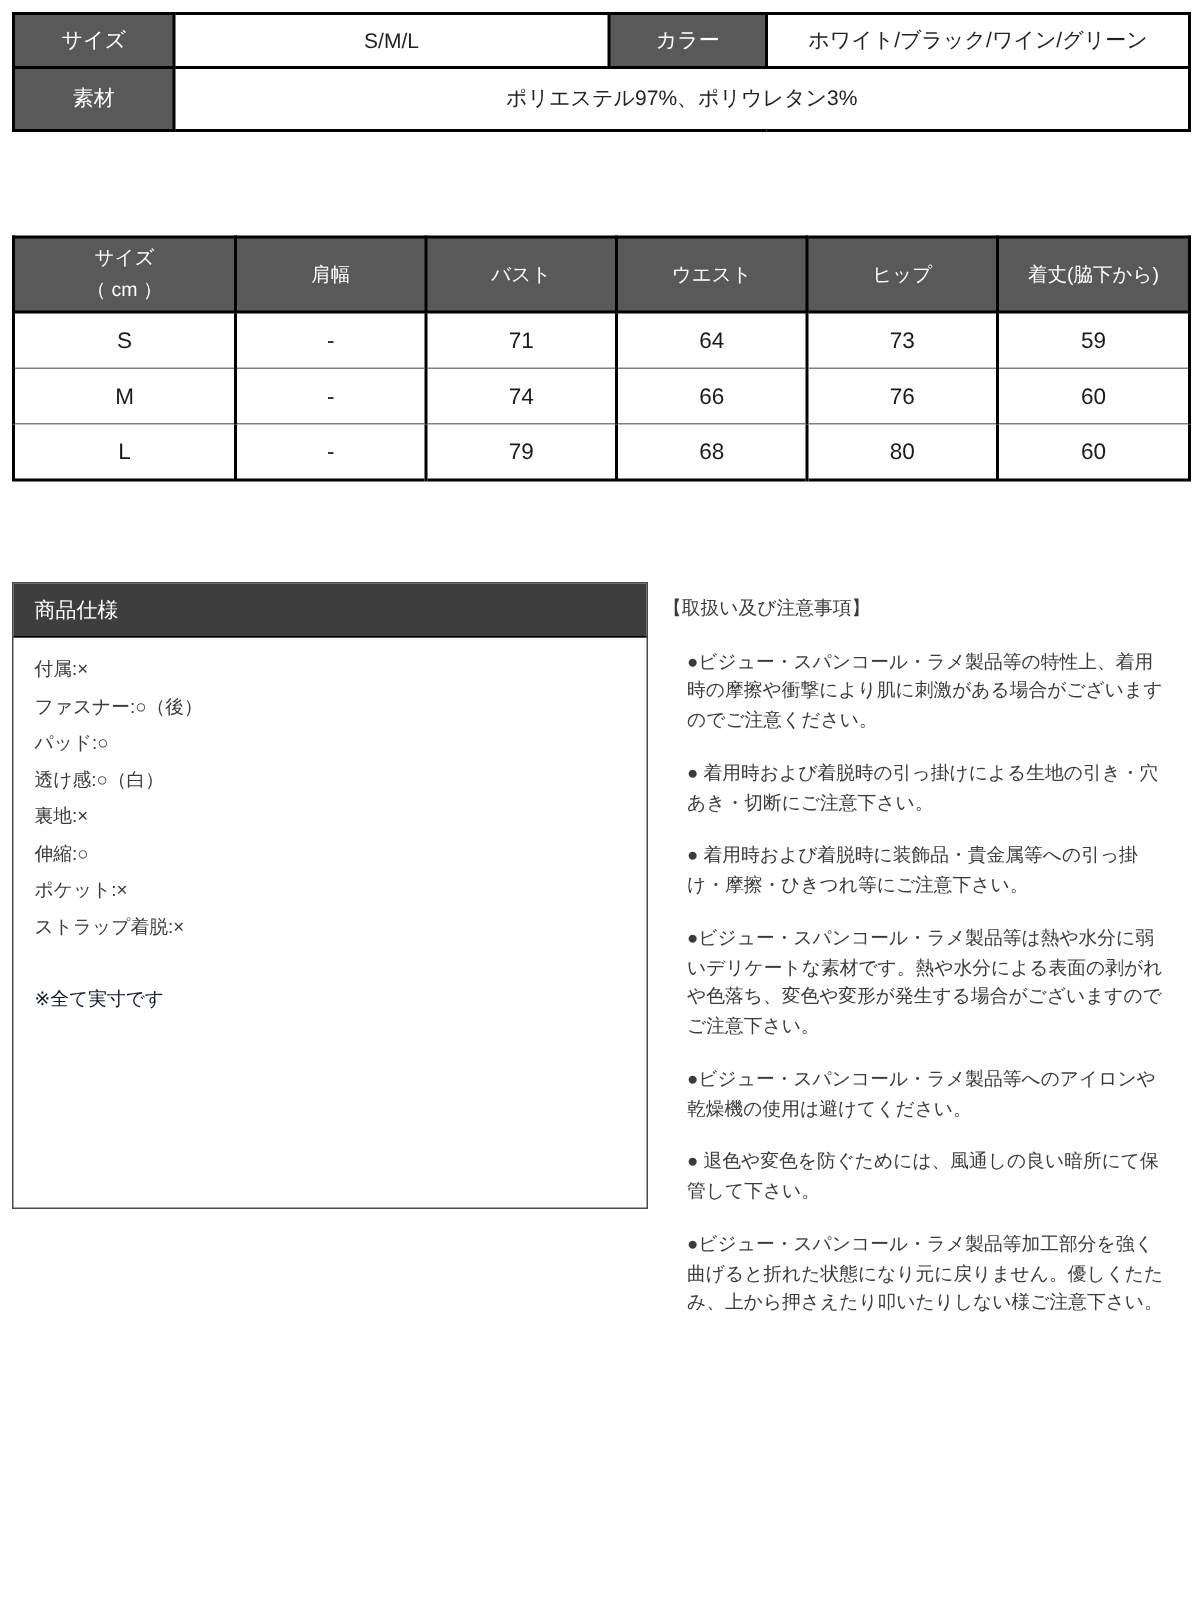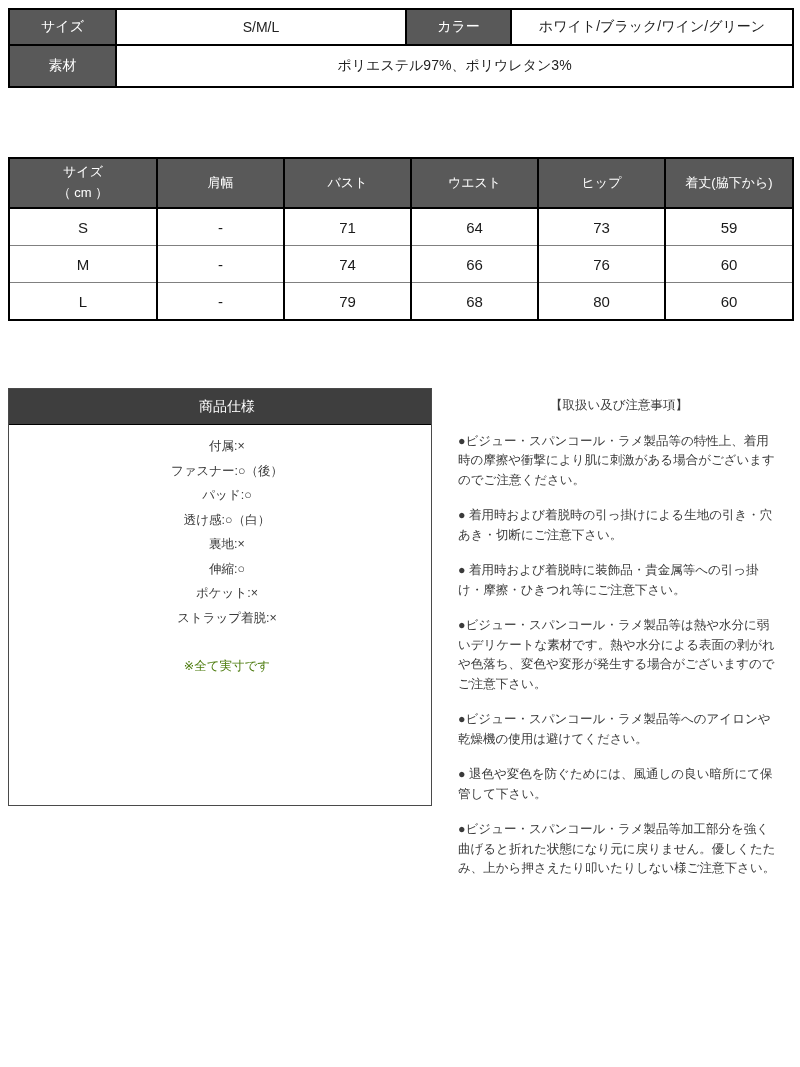--- a/index.html
+++ b/index.html
@@ -58,21 +58,20 @@
   }
   .size-chart table { border: 2px solid #000000; }
 
   
   .spec-box {
     left: 8px; top: 388px;
     width: 424px; height: 418px;
     border: 1px solid #4a4a4a;
     box-sizing: border-box;
     background: #ffffff;
-    text-align: center;
   }
   .spec-header {
     background: #3e3e3e;
     color: #ffffff;
     height: 35px;
     line-height: 35px;
     padding-left: 14px;
     font-size: 14px;
     border-bottom: 1px solid #000000;
   }
@@ -80,33 +79,33 @@
     padding: 9px 0 0 14px;
     font-size: 12.5px;
     line-height: 24.5px;
     color: #3a3a3a;
   }
   .spec-note {
     margin-top: 24px;
     padding-left: 14px;
     font-size: 12.5px;
     line-height: 24.5px;
-    color: #4d7c0f;
+    color: #0f172a;
   }
 
   
   .notes {
     left: 442px; top: 396px;
     width: 354px;
     font-size: 12.5px;
     line-height: 19.5px;
     color: #3a3a3a;
     word-break: break-all;
   }
-  .notes-title { margin-bottom: 0; text-align: center; }
+  .notes-title { margin-bottom: 0; }
   .note-item { margin: 16px; }
 </style>
 </head>
 <body>
 
 <div class="abs info-table">
   <table>
     <colgroup>
       <col style="width:107px">
         <col style="width:290px">

